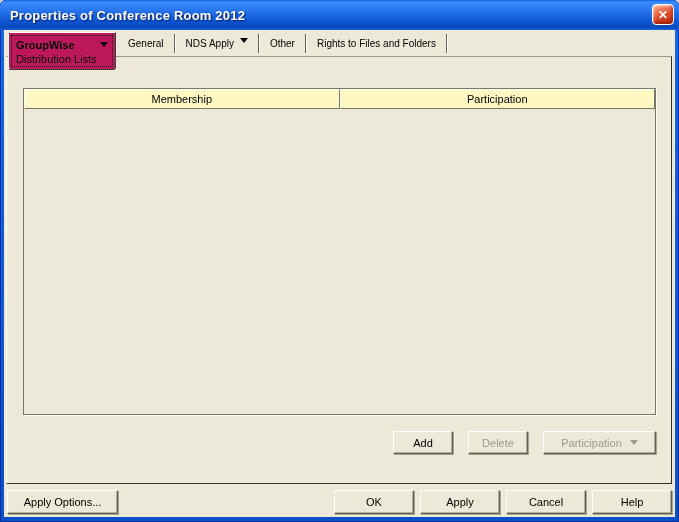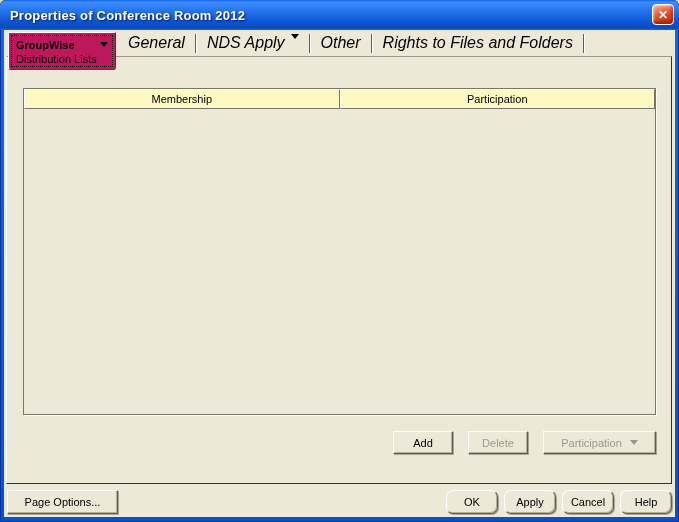--- a/index.html
+++ b/index.html
@@ -59,21 +59,21 @@
     width:0; height:0; display:inline-block;
     border-left:4px solid transparent; border-right:4px solid transparent;
     border-top:5px solid #000000;
   }
   .tri-down.gray { border-top-color:#9a978a; }
 
   .tab-row {
     position:absolute; left:114px; top:2px; height:22px;
     display:flex; align-items:center; z-index:2;
   }
-  .tab-item { padding:0 10px; white-space:nowrap; font-size:16px; display:flex; align-items:flex-start; gap:6px;font-style:italic; }
+  .tab-item { padding:0 10px; white-space:nowrap; font-size:10px; display:flex; align-items:flex-start; gap:6px; }
   .tab-sep { width:2px; height:19px; border-left:1px solid #5f5f52; border-right:1px solid #ffffff; margin-top:1px; }
 
   
   .panel {
     position:absolute; left:2px; top:26px; width:666px; height:428px;
     background:#ece9d8;
     border:1px solid; border-color:#9c9a86 #33332b #33332b #fffef4;
     z-index:1;
   }
 
@@ -105,21 +105,21 @@
 
   .panel-actions {
     position:absolute; right:15px; top:374px; display:flex; gap:15px;
   }
   .panel-actions .btn { width:60px; height:23px; }
   .panel-actions .btn.wide { width:113px; }
 
   .footer-left { position:absolute; left:3px; top:460px; }
   .footer-left .btn { width:111px; height:24px; }
   .footer-right { position:absolute; right:3px; top:460px; display:flex; gap:6px; }
-  .footer-right .btn { width:52px; height:24px;border-radius:7px; }
+  .footer-right .btn { width:80px; height:24px; }
 </style>
 </head>
 <body>
 
 <div class="window">
 
   <div class="titlebar">
     <div class="title-text">Properties of Conference Room 2012</div>
     <div class="close-btn">
       <span>✕</span>
@@ -178,21 +178,21 @@
         <button class="btn disabled wide">
           <span>Participation</span>
           <span class="tri-down gray"></span>
         </button>
       </div>
 
     </div>
 
     <div class="footer-left">
       <button class="btn">
-        <span>Page Options...</span>
+        <span>Apply Options...</span>
       </button>
     </div>
 
     <div class="footer-right">
       <button class="btn">
         <span>OK</span>
       </button>
       <button class="btn">
         <span>Apply</span>
       </button>

